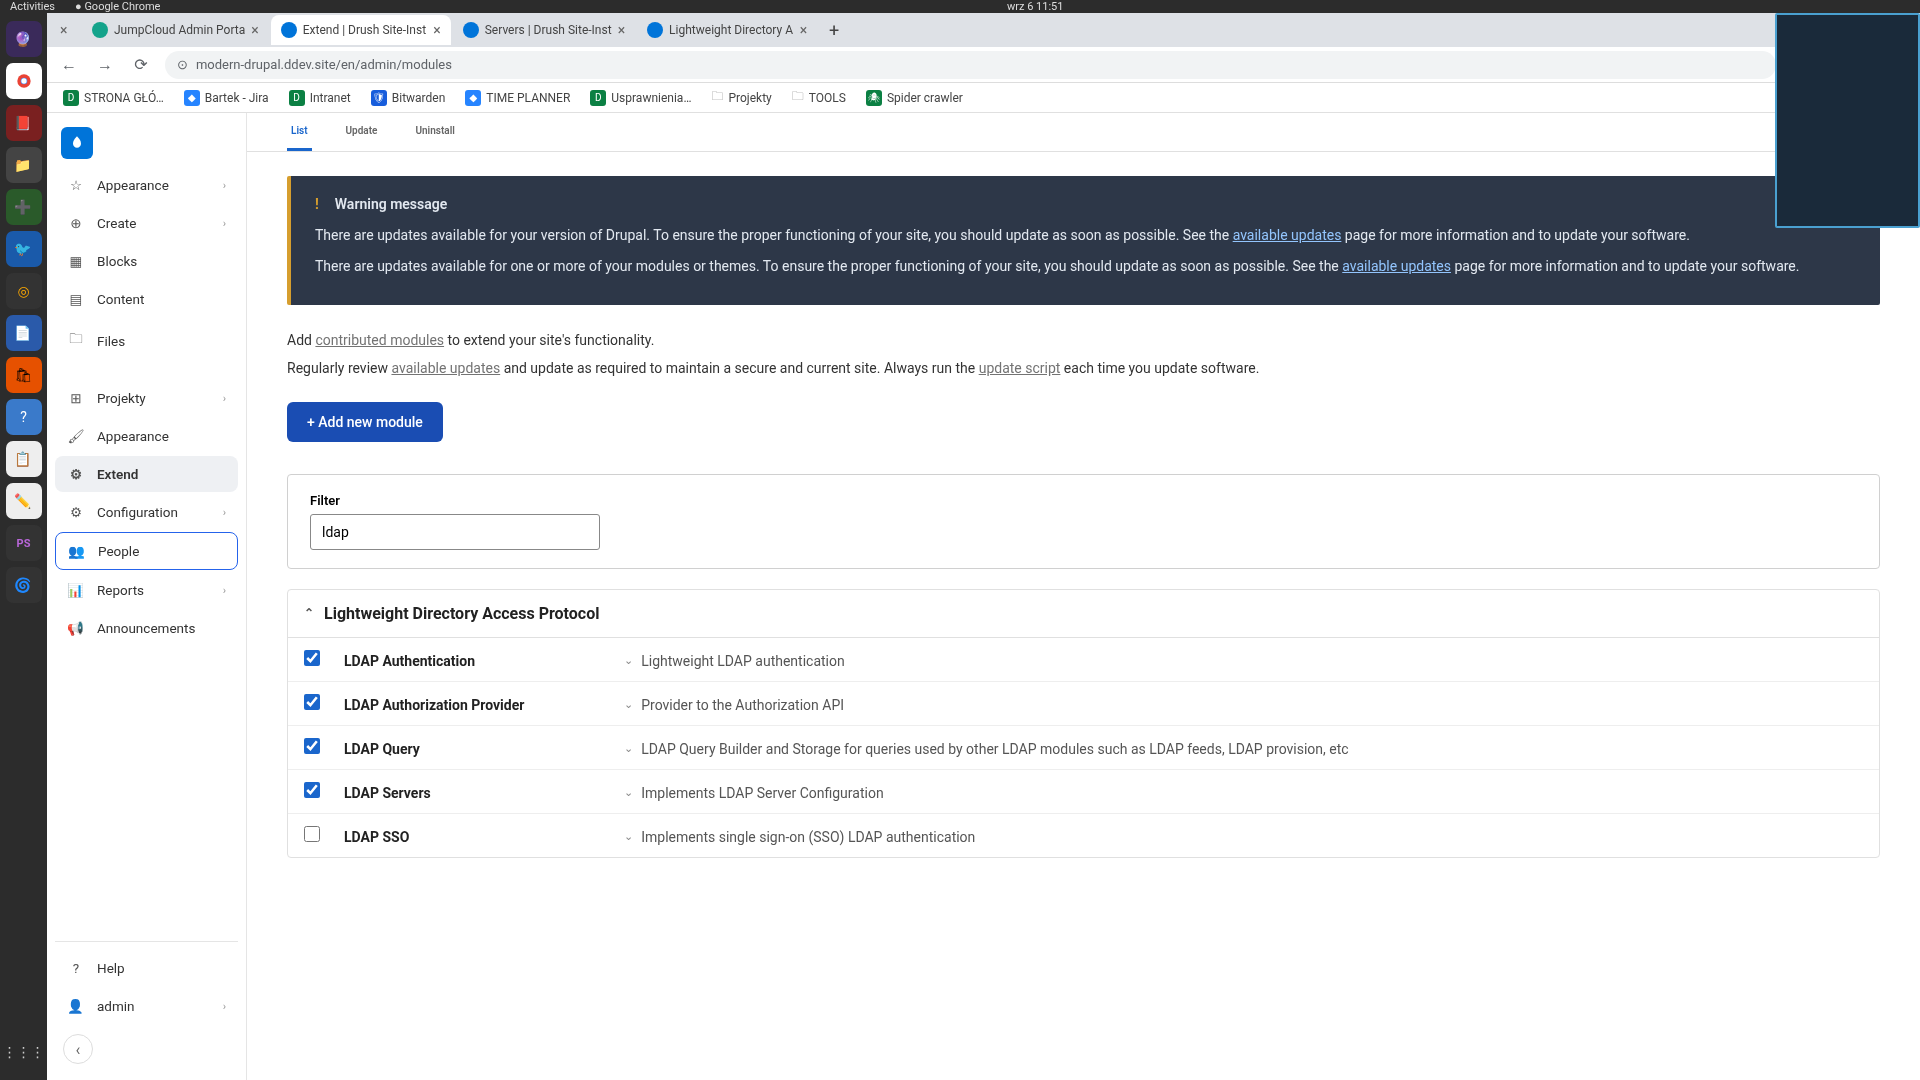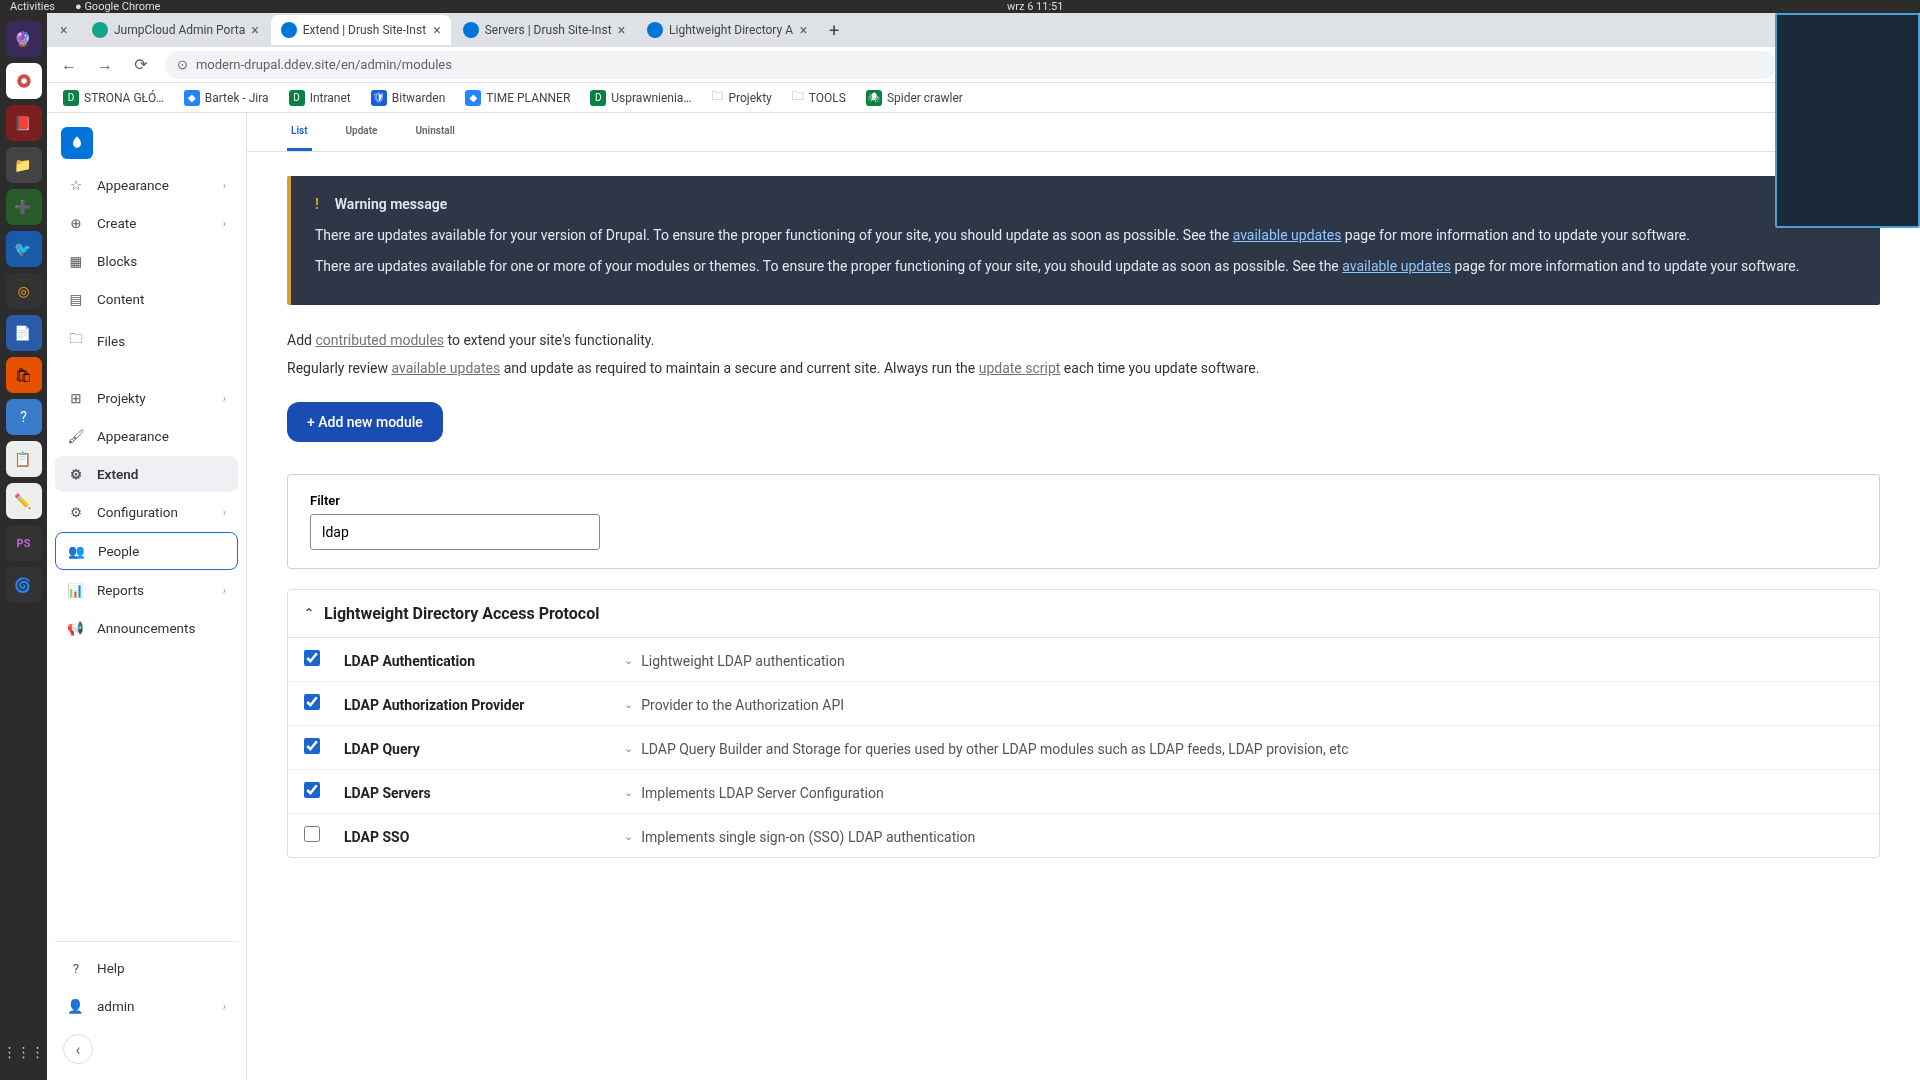--- a/index.html
+++ b/index.html
@@ -61,21 +61,21 @@
 .warning { background: #2d3748; border-left: 4px solid #d69e2e; margin: 24px 40px; padding: 18px 24px; color: #e2e8f0; font-size: 14px; line-height: 1.5; border-radius: 2px; }
 .warning .wtitle { font-weight: 600; margin-bottom: 10px; display: flex; align-items: center; gap: 16px; }
 .warning .wicon { color: #d69e2e; font-weight: bold; }
 .warning a { color: #93c5fd; text-decoration: underline; }
 .warning p { margin-bottom: 10px; }
 
 .intro { padding: 0 40px; font-size: 14px; color: #333; line-height: 1.6; }
 .intro a { color: #737373; text-decoration: underline; }
 .intro p { margin-bottom: 6px; }
 
-.add-btn { margin: 16px 40px; background: #1a4db3; color: #fff; border: none; padding: 12px 20px; font-size: 14px; font-weight: 500; border-radius: 12px; cursor: pointer; }
+.add-btn { margin: 16px 40px; background: #1a4db3; color: #fff; border: none; padding: 12px 20px; font-size: 14px; font-weight: 500; border-radius: 6px; cursor: pointer; }
 
 .filter-box { margin: 16px 40px; border: 1px solid #d0d0d0; border-radius: 4px; padding: 18px 22px; }
 .filter-box label { font-size: 13px; font-weight: 600; display: block; margin-bottom: 6px; }
 .filter-box input { width: 290px; padding: 9px 11px; border: 1.5px solid #888; border-radius: 3px; font-size: 14px; }
 
 .module-group { margin: 20px 40px; border: 1px solid #e0e0e0; border-radius: 4px; }
 .group-header { display: flex; align-items: center; gap: 10px; padding: 14px 16px; font-size: 16px; font-weight: 700; color: #222; cursor: pointer; border-bottom: 1px solid #e0e0e0; }
 .group-header .caret { font-size: 12px; color: #555; }
 .module-row { display: flex; align-items: flex-end; padding: 12px 16px; border-bottom: 1px solid #eee; font-size: 14px; }
 .module-row:last-child { border-bottom: none; }

